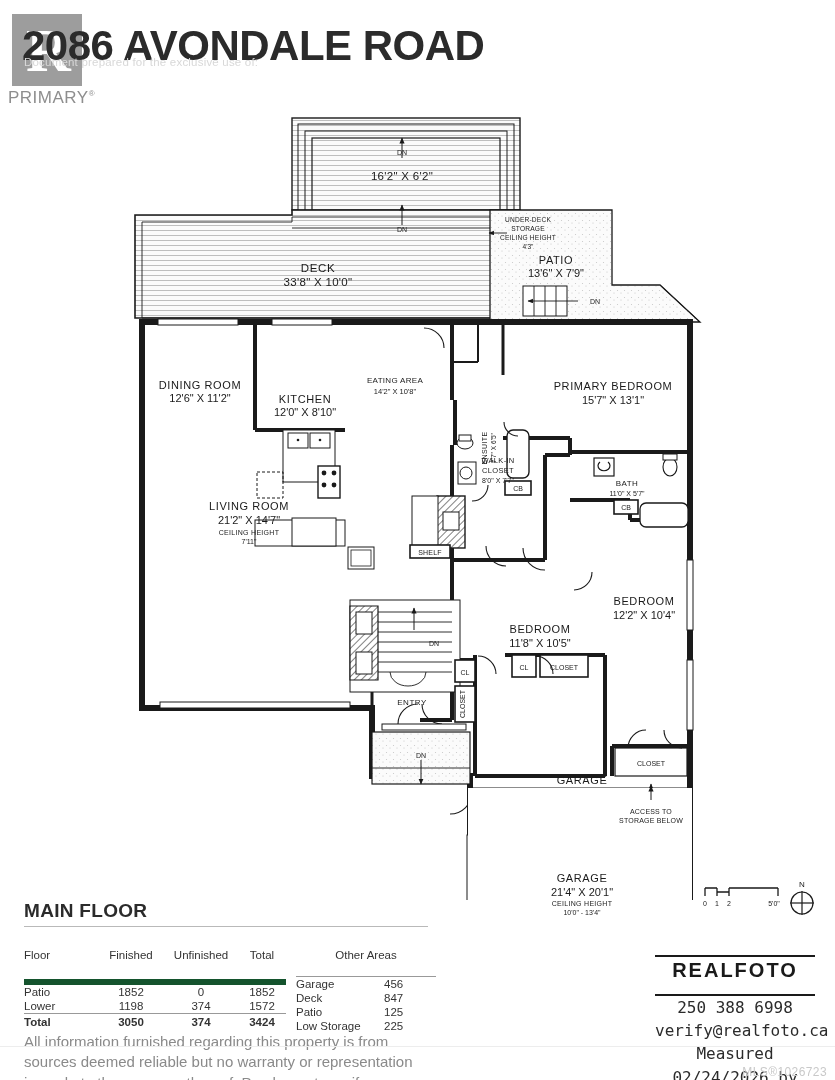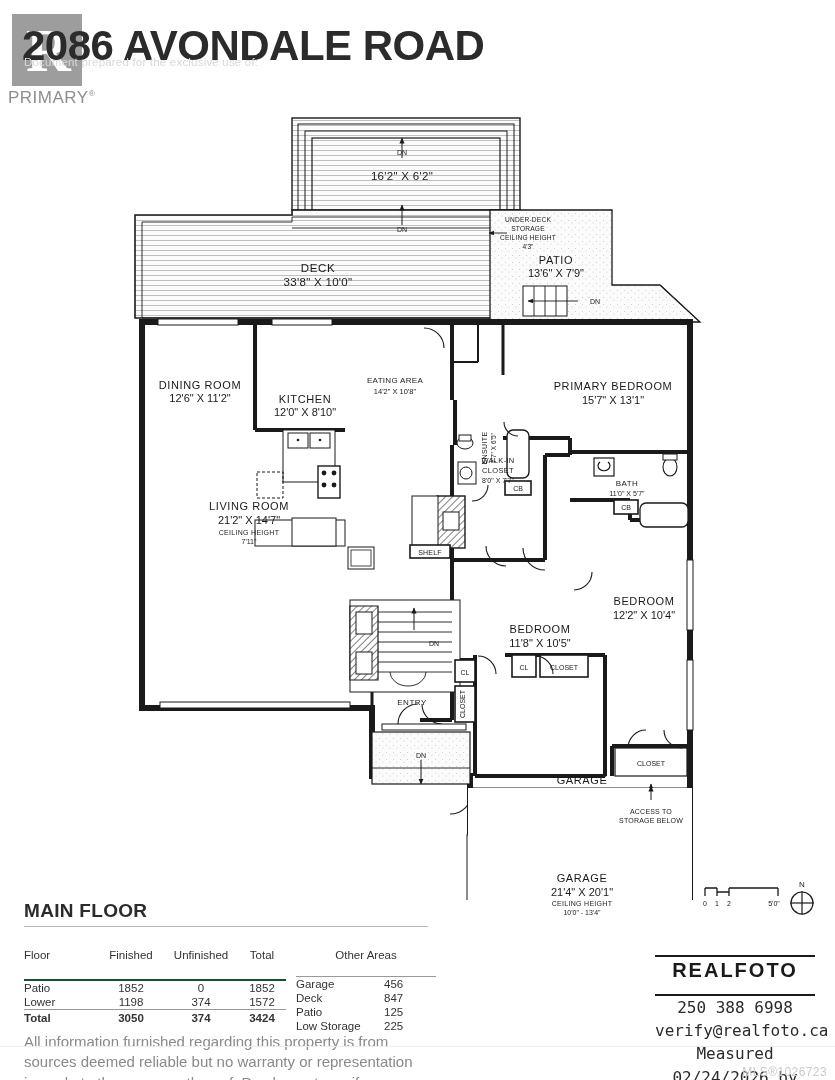--- a/index.html
+++ b/index.html
@@ -26,21 +26,21 @@
   #floorplan{left:0;top:100px;width:835px;height:800px;}
 
   
   #floor-label{left:24px;top:900px;font-size:19px;font-weight:bold;letter-spacing:.3px;color:#2b2b2b;}
   #floor-rule{left:24px;top:926px;width:404px;height:1px;background:#b9b9b9;}
 
   #area-tables{left:24px;top:948px;width:410px;font-size:11.5px;color:#333;}
   table.areas{border-collapse:collapse;}
   table.areas td,table.areas th{padding:1px 0;font-weight:normal;text-align:left;}
   #left-table{position:absolute;left:0;top:0;width:262px;}
-  #left-table th{border-bottom:2px solid #14532d;padding-bottom:18px;}
+  #left-table th{border-bottom:6px solid #14532d;padding-bottom:18px;}
   #left-table td.num,#left-table th.num{text-align:center;}
   #left-table tr.total td{font-weight:bold;border-top:1px solid #999;padding-top:2px;}
   #left-table td.c0{width:74px;} #left-table td.c1{width:66px;}
   #left-table td.c2{width:74px;} #left-table td.c3{width:48px;}
 
   #right-table{position:absolute;left:272px;top:0;width:140px;}
   #right-table .oa-head{text-align:center;border-bottom:1px solid #999;padding-bottom:15px;font-weight:normal;}
   #right-table td.lbl{width:88px;}
   #right-table td.val{text-align:left;}
 

